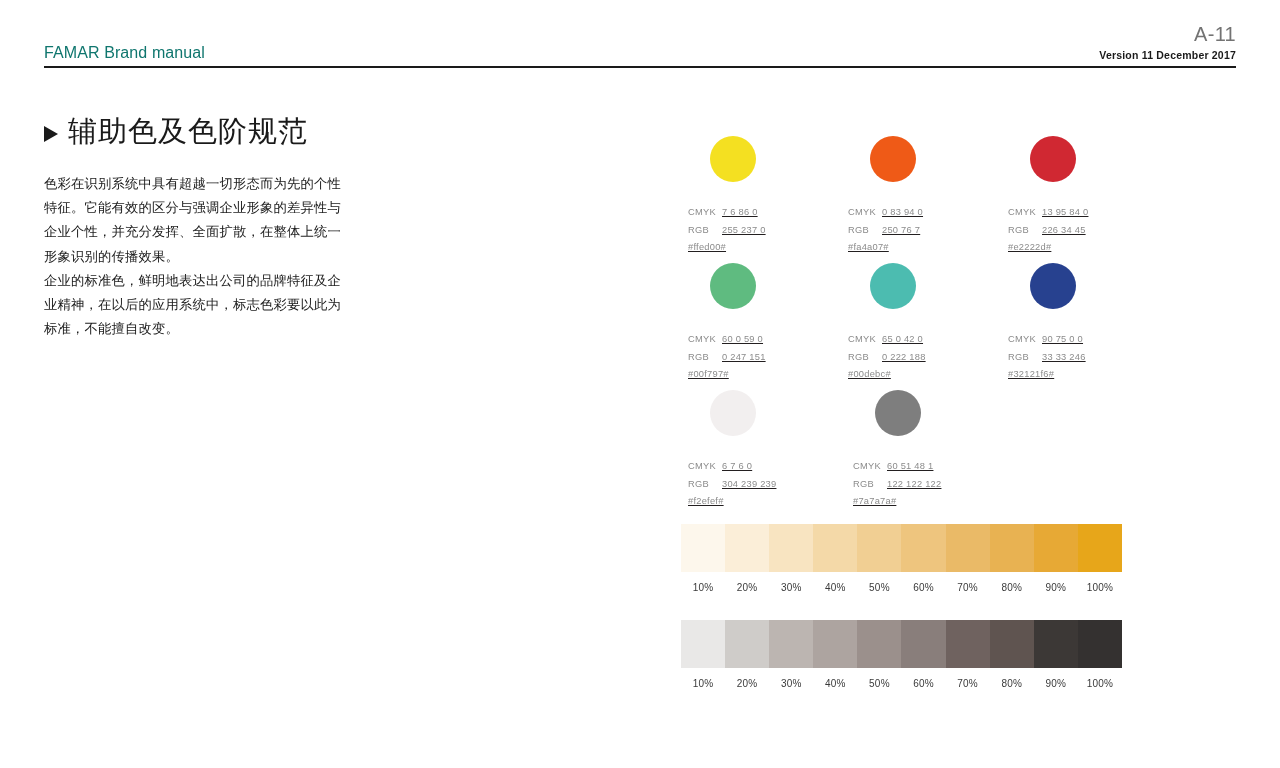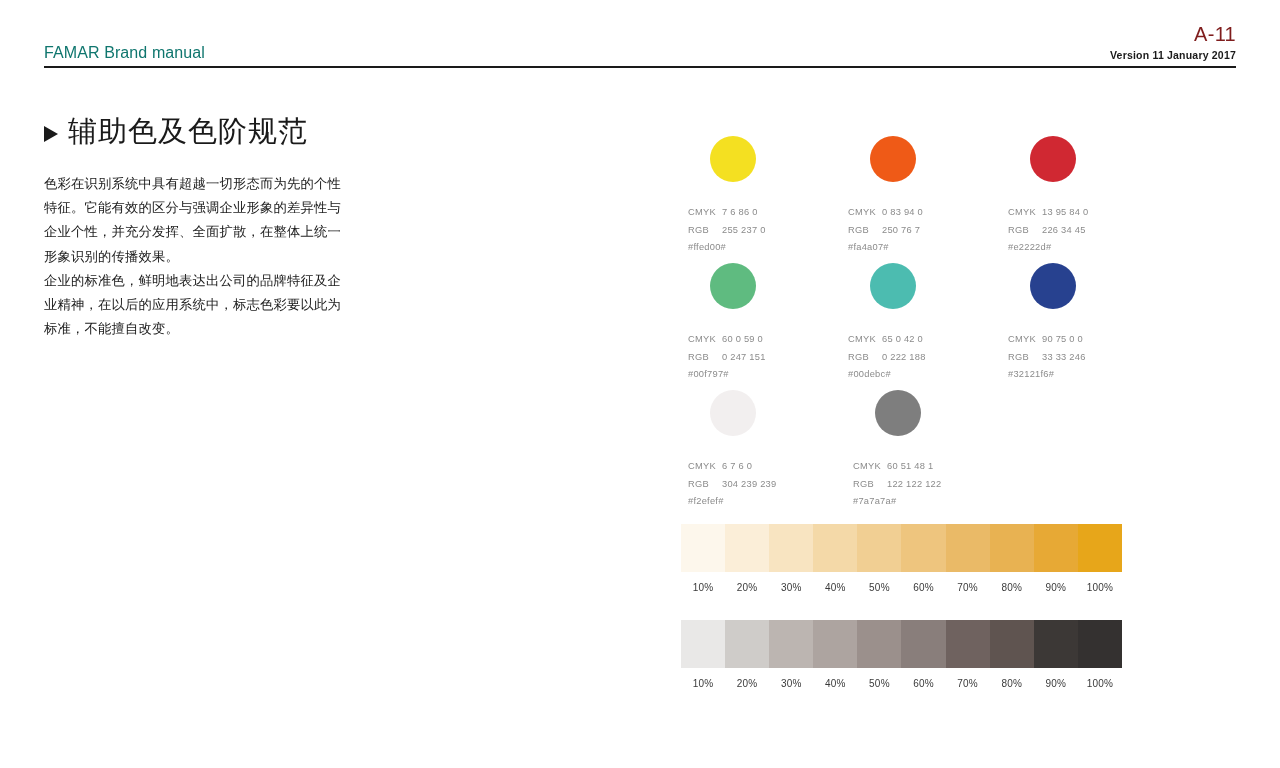--- a/index.html
+++ b/index.html
@@ -36,21 +36,21 @@
   }
   .header-right {
     position: absolute;
     right: 0;
     top: 0;
     text-align: right;
   }
   .header-page-number {
     font-size: 20px;
     font-weight: 400;
-    color: #7f1d1d;
+    color: #737373;
     line-height: 1;
     letter-spacing: 0.3px;
   }
   .header-version {
     margin-top: 5px;
     font-size: 10.5px;
     font-weight: 700;
     color: #1a1a1a;
     letter-spacing: 0.2px;
     white-space: nowrap;
@@ -106,20 +106,21 @@
   
   .swatch-grid {
     position: absolute;
     left: 688px;
     top: 136px;
     width: 480px;
   }
   .swatch-row {
     display: flex;
     height: 127px;
+    text-decoration: underline;
   }
   .swatch-cell {
     width: 165px;
     position: relative;
   }
   .swatch-dot {
     width: 46px;
     height: 46px;
     border-radius: 50%;
     margin-left: 22px;
@@ -171,21 +172,21 @@
     letter-spacing: 0.2px;
   }
 </style>
 </head>
 <body>
 
 <div class="page-header">
   <div class="header-title">FAMAR Brand manual</div>
   <div class="header-right">
     <div class="header-page-number">A-11</div>
-    <div class="header-version">Version 11  January  2017</div>
+    <div class="header-version">Version 11  December  2017</div>
   </div>
   <div class="header-rule"></div>
 </div>
 
 <div class="section-heading">
   <span class="heading-marker"></span>
   <span class="heading-text">辅助色及色阶规范</span>
 </div>
 
 <div class="body-copy">

